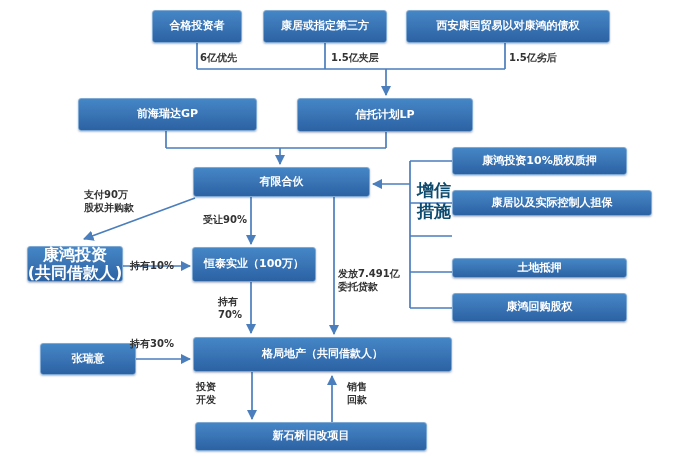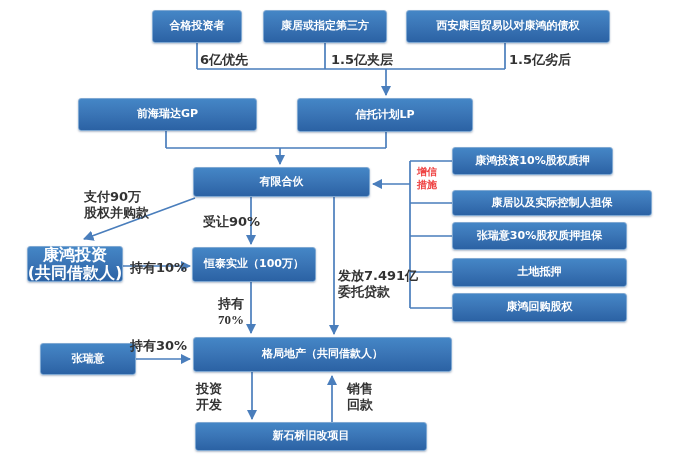--- a/index.html
+++ b/index.html
@@ -16,21 +16,21 @@
     position:absolute;box-sizing:border-box;
     background:linear-gradient(180deg,var(--box-fill-top) 0%,#3b76b7 45%,var(--box-fill-bottom) 100%);
     border:1px solid var(--box-border);border-radius:3px;
     color:var(--box-text);font-size:11px;font-weight:bold;line-height:1.15;
     display:flex;flex-direction:column;align-items:center;justify-content:center;
     text-align:center;box-shadow:0 1px 2px rgba(40,70,110,0.35);
     white-space:nowrap;
   }
   .node.small{font-size:16px;}
   .lbl{
-    position:absolute;color:var(--label-text);font-size:13px;font-weight:bold;
+    position:absolute;color:var(--label-text);font-size:10px;font-weight:bold;
     line-height:1.25;white-space:nowrap;
   }
   .lbl span{display:block;}
 </style>
 </head>
 <body>
 
 <div class="stage">
 
   <svg class="wires" width="699" height="456" viewBox="0 0 699 456" xmlns="http://www.w3.org/2000/svg">
@@ -94,29 +94,28 @@
 
   <div class="lbl" style="left:200px;top:52px;">6亿优先</div>
   <div class="lbl" style="left:331px;top:52px;">1.5亿夹层</div>
   <div class="lbl" style="left:509px;top:52px;">1.5亿劣后</div>
 
   <div class="node" style="left:78px;top:98px;width:179px;height:33px;">前海瑞达GP</div>
   <div class="node" style="left:297px;top:98px;width:176px;height:34px;">信托计划LP</div>
 
   <div class="node" style="left:193px;top:167px;width:177px;height:30px;">有限合伙</div>
 
-  <div class="lbl" style="left:417px;top:166px;font-size:10px;color:#ef4444;">
+  <div class="lbl" style="left:417px;top:180px;font-size:17px;color:#0c4a6e;">
     <span>增信</span>
     <span>措施</span>
   </div>
 
-  <div class="node" style="left:452px;top:147px;width:161px;height:28px;">康鸿投资10%股权质押</div>
+  <div class="node" style="left:452px;top:147px;width:175px;height:28px;">康鸿投资10%股权质押</div>
   <div class="node" style="left:452px;top:190px;width:200px;height:26px;">康居以及实际控制人担保</div>
-  <div class="node" style="left:452px;top:222px;width:175px;height:28px;">张瑞意30%股权质押担保</div>
-  <div class="node" style="left:452px;top:258px;width:175px;height:29px;">土地抵押</div>
+  <div class="node" style="left:452px;top:258px;width:175px;height:20px;">土地抵押</div>
   <div class="node" style="left:452px;top:293px;width:175px;height:29px;">康鸿回购股权</div>
 
   <div class="lbl" style="left:84px;top:189px;">
     <span>支付90万</span>
     <span>股权并购款</span>
   </div>
   <div class="lbl" style="left:203px;top:214px;">受让90%</div>
 
   <div class="node small" style="left:27px;top:246px;width:96px;height:36px;">
     <span>康鸿投资</span>
@@ -125,21 +124,21 @@
 
   <div class="lbl" style="left:130px;top:260px;">持有10%</div>
 
   <div class="node" style="left:192px;top:247px;width:124px;height:35px;">恒泰实业（100万）</div>
 
   <div class="lbl" style="left:338px;top:268px;">
     <span>发放7.491亿</span>
     <span>委托贷款</span>
   </div>
 
-  <div class="lbl" style="left:218px;top:296px;font-family:Liberation Serif, serif;">
+  <div class="lbl" style="left:218px;top:296px;">
     <span>持有</span>
     <span>70%</span>
   </div>
 
   <div class="node" style="left:40px;top:343px;width:96px;height:32px;">张瑞意</div>
   <div class="lbl" style="left:130px;top:338px;">持有30%</div>
 
   <div class="node" style="left:193px;top:337px;width:259px;height:35px;">格局地产（共同借款人）</div>
 
   <div class="lbl" style="left:196px;top:381px;">

